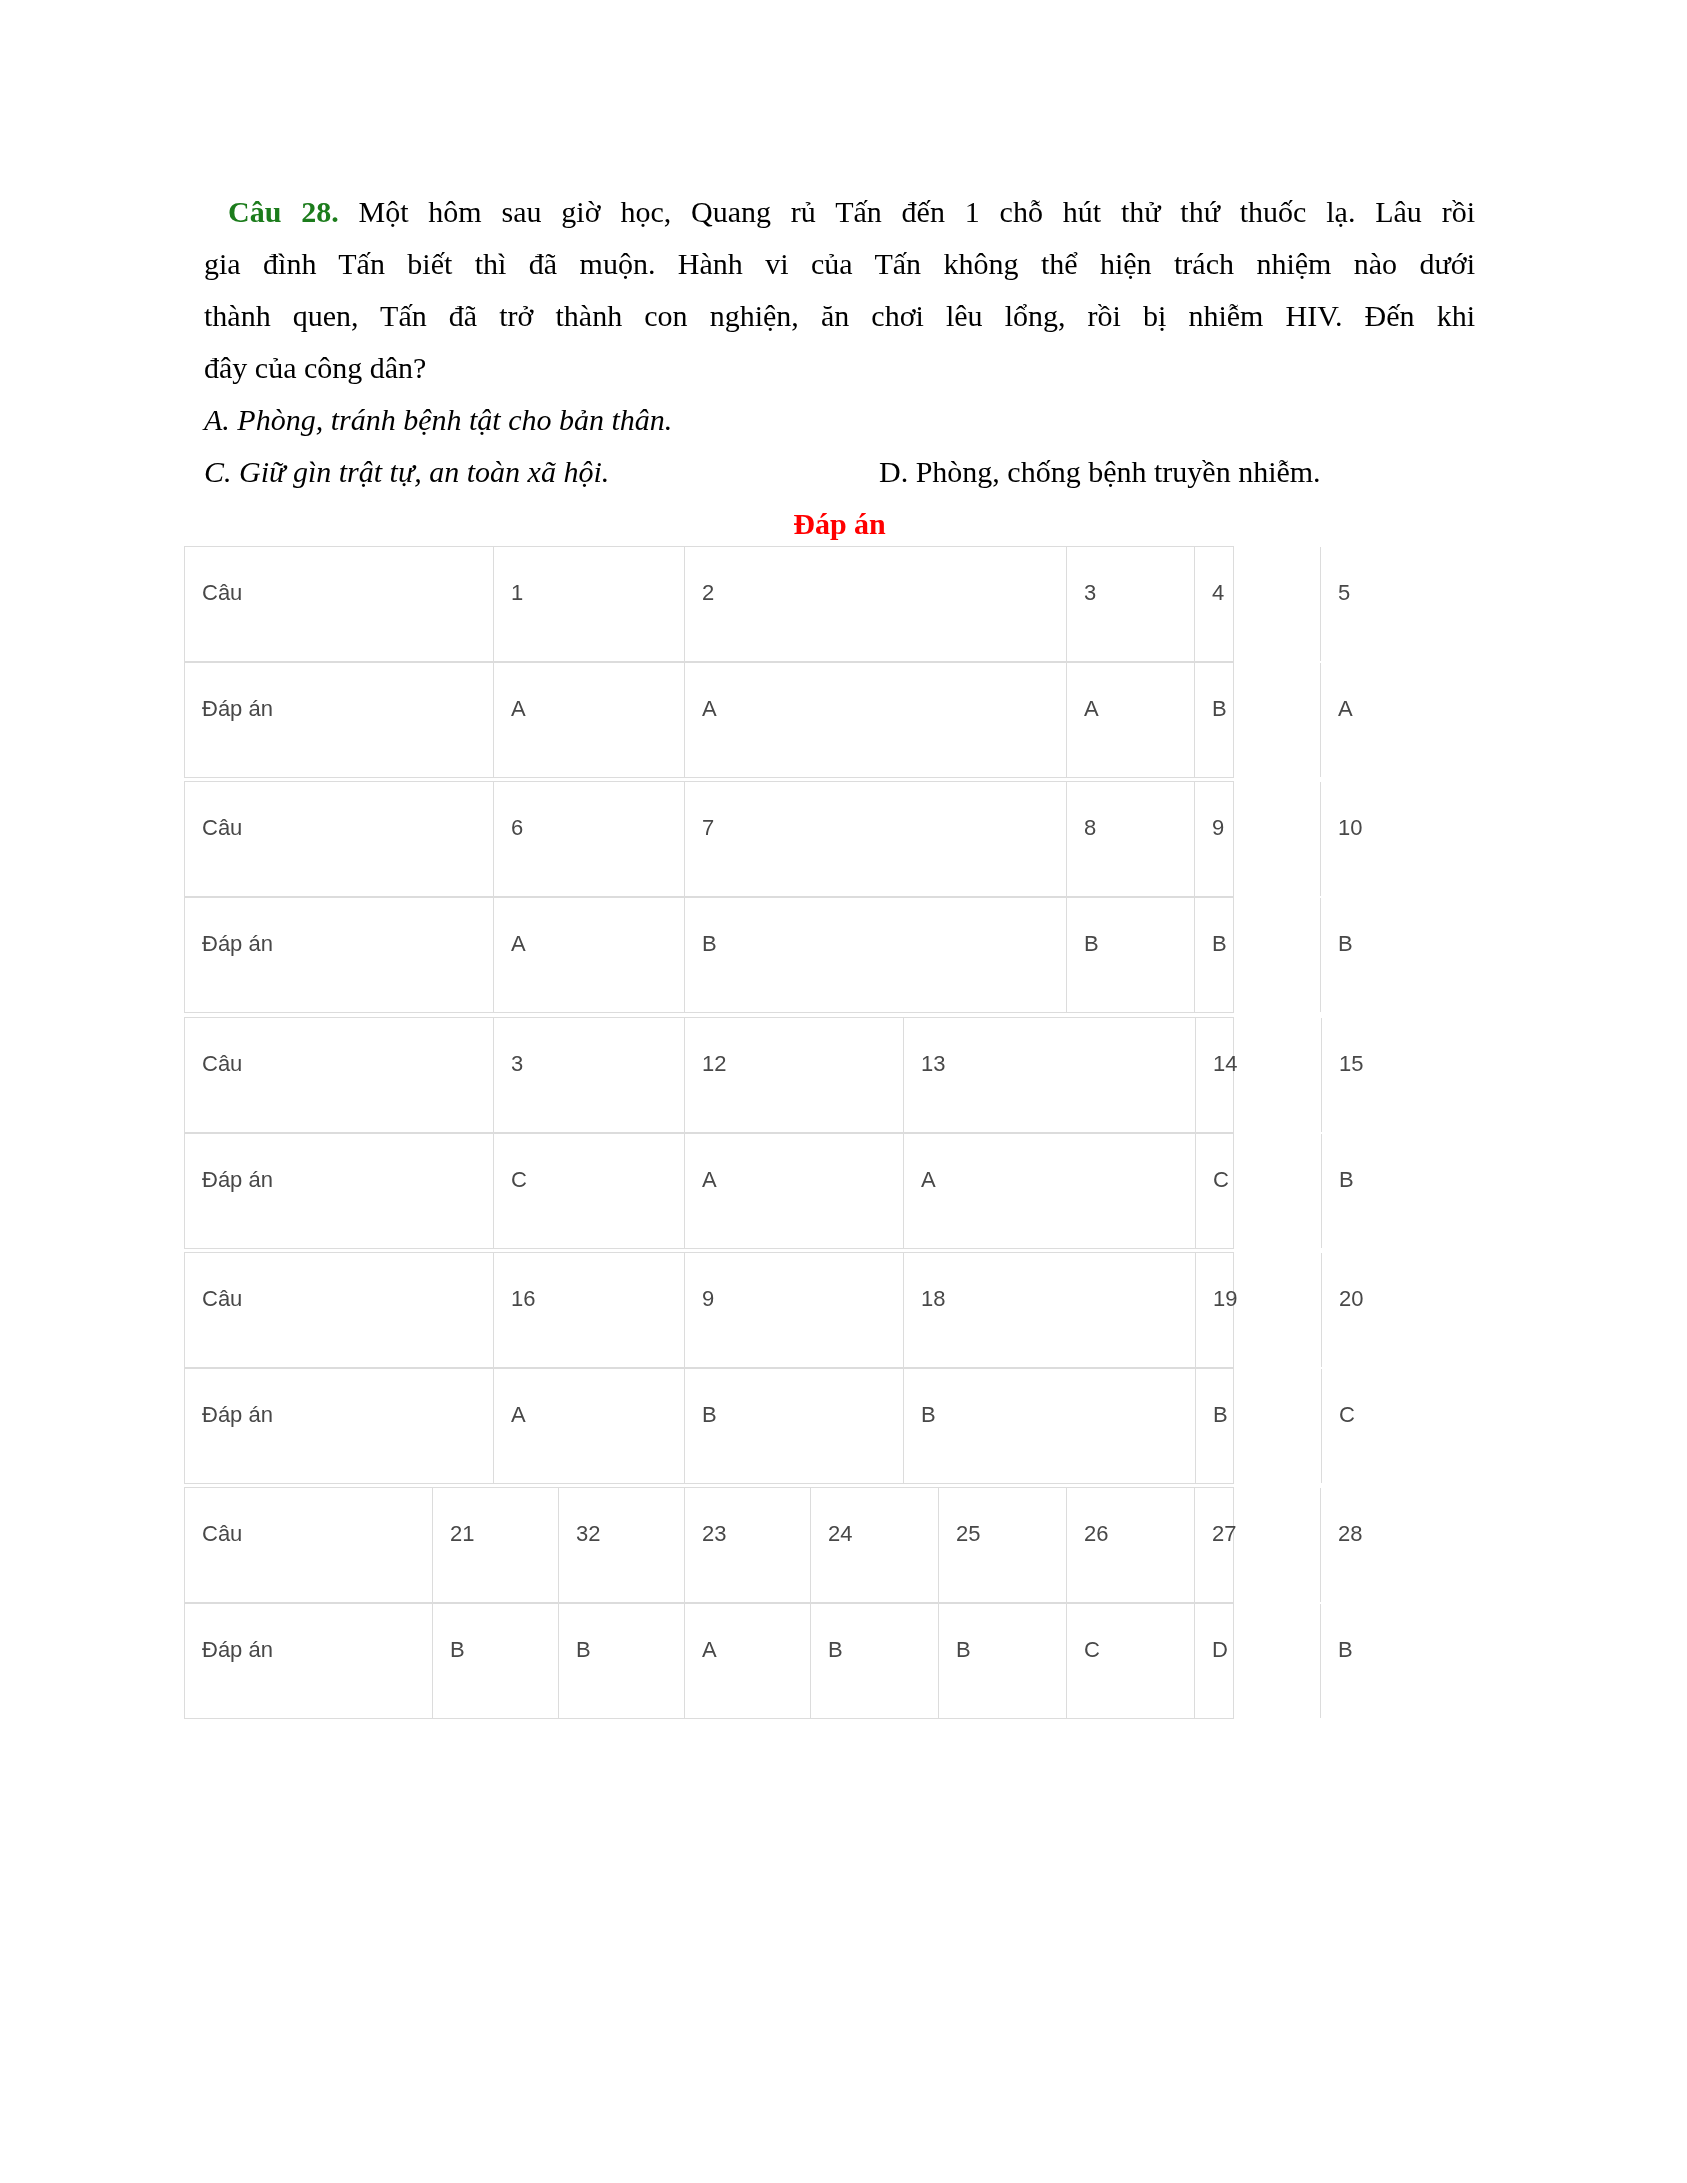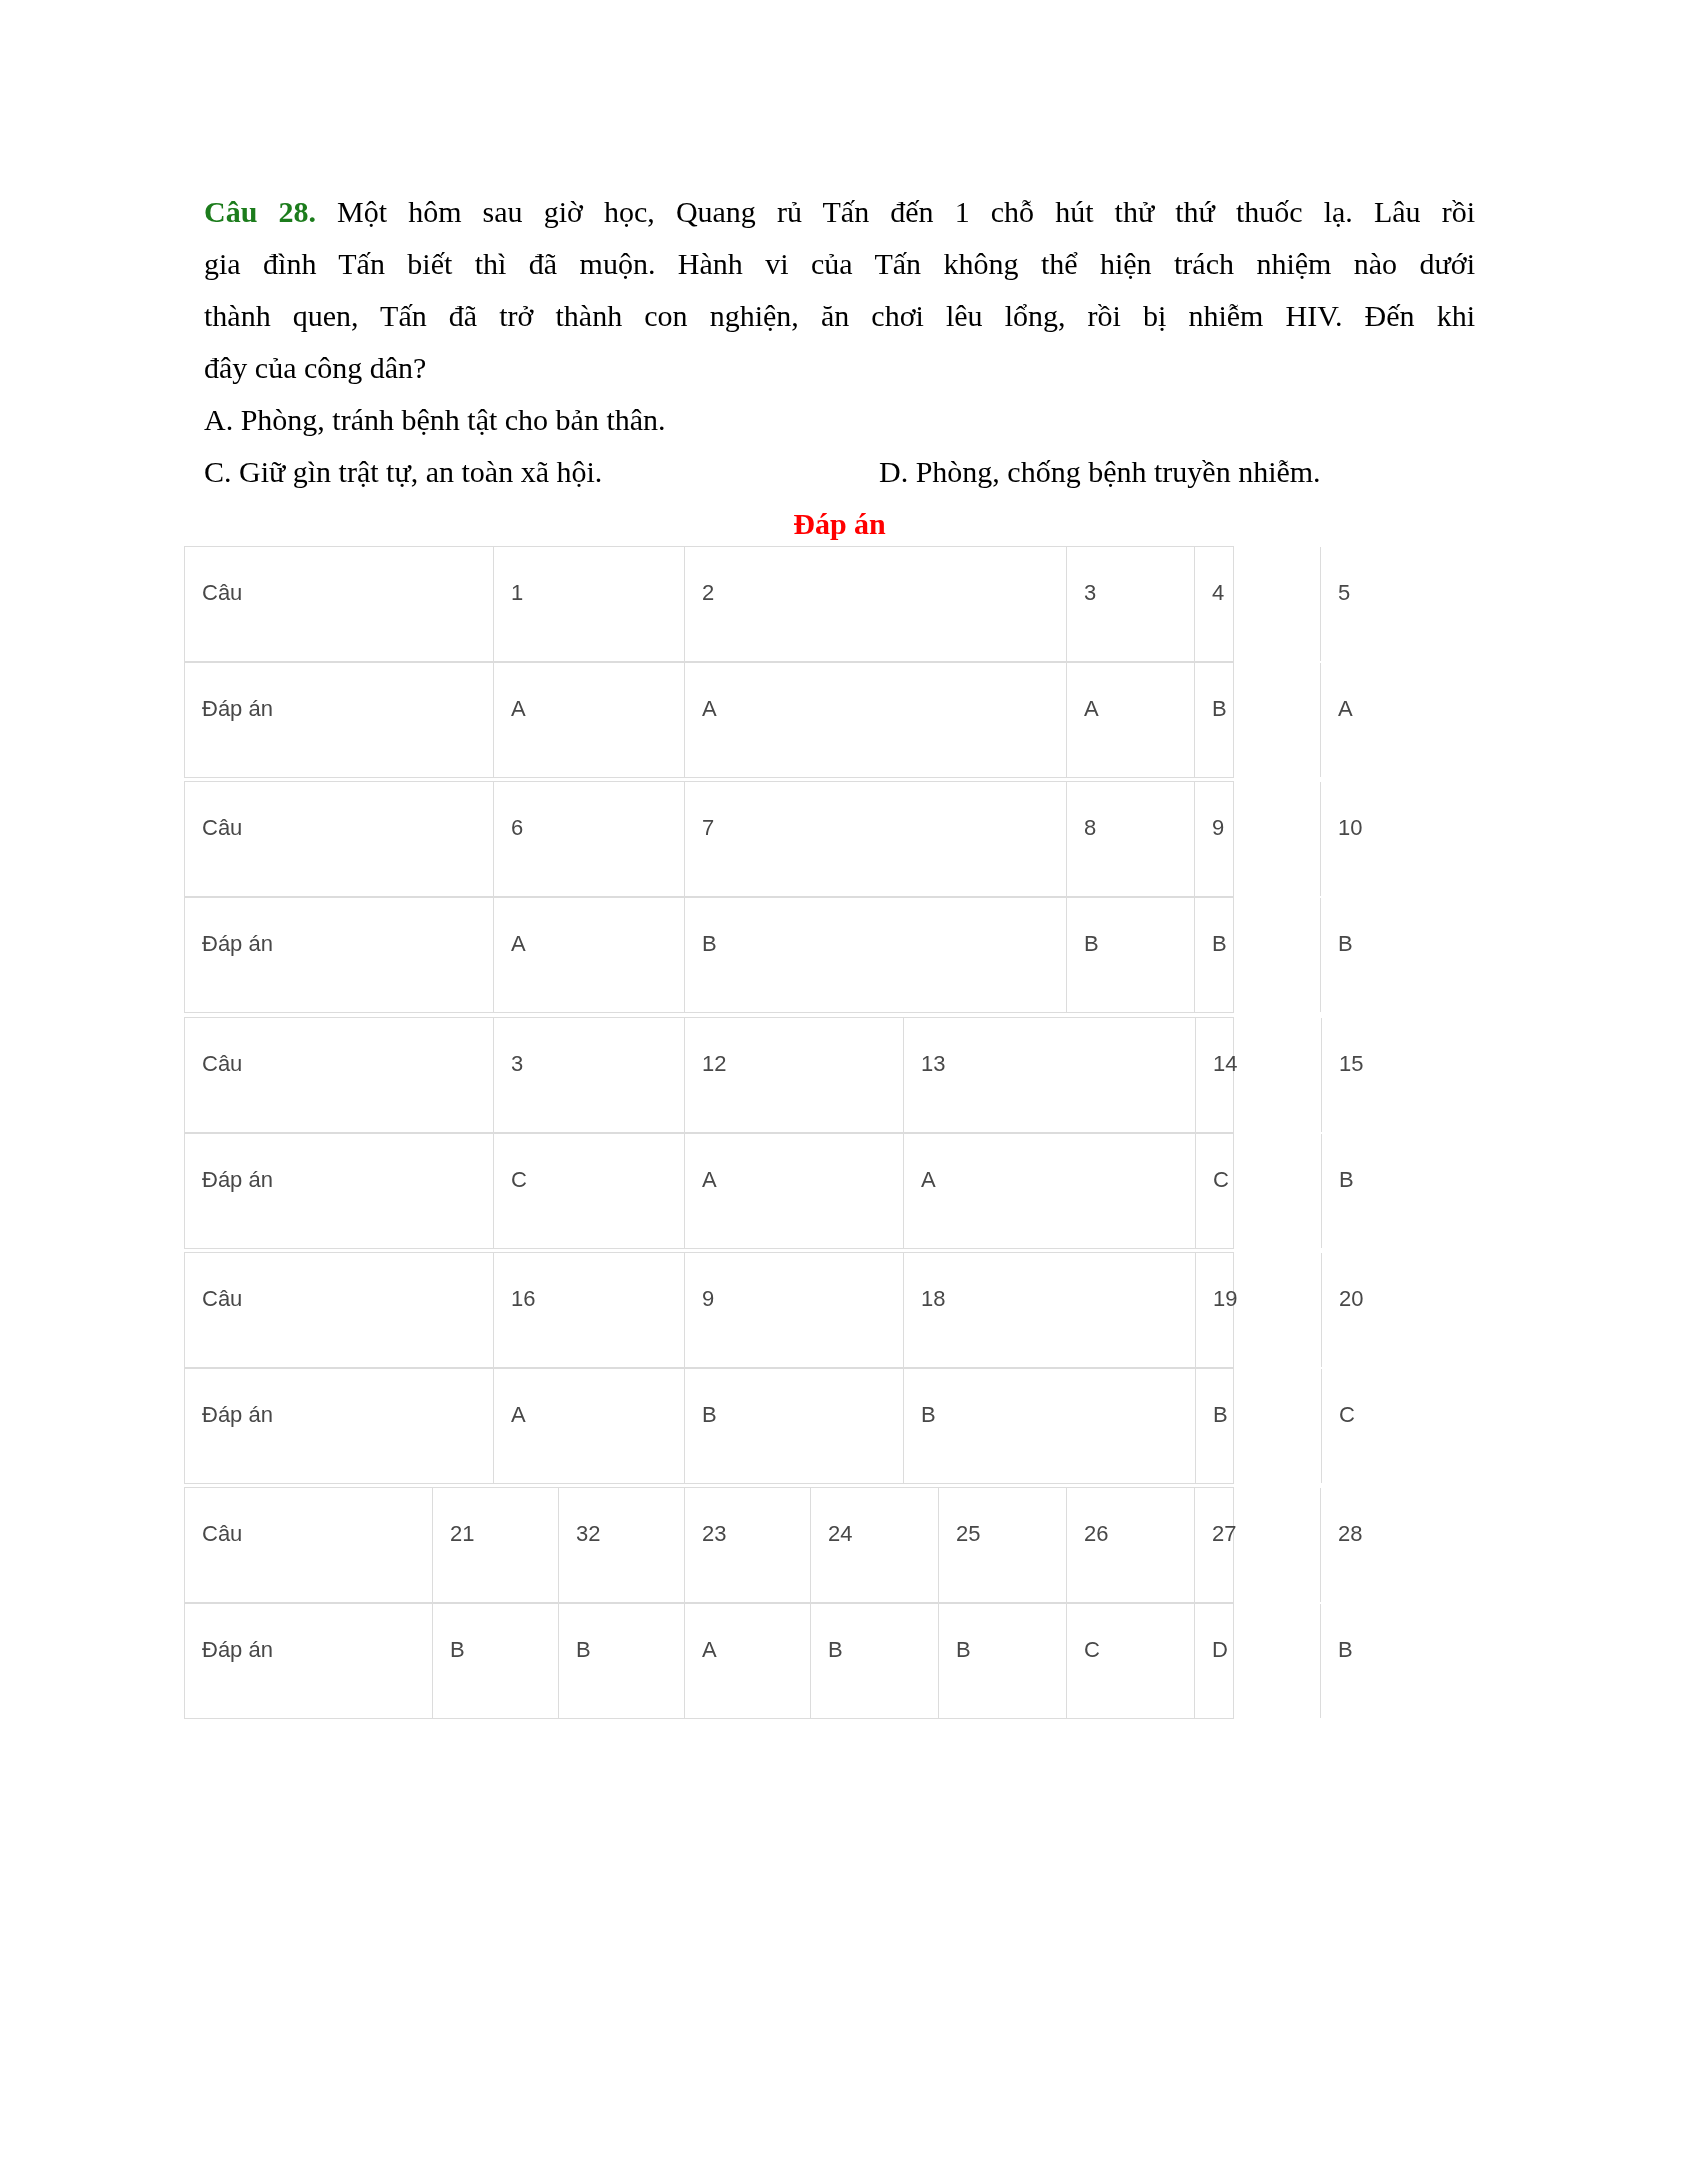--- a/index.html
+++ b/index.html
@@ -26,28 +26,30 @@
     text-align:justify;
     text-align-last:justify;
     white-space:normal;
   }
   .pline.last{
     text-align-last:left;
   }
   .qnum{
     color:var(--green);
     font-weight:bold;
+    margin-left:24px;
   }
   .opt-row{
     display:flex;
     line-height:52px;
   }
   .opt-first{
     width:675px;
     flex:0 0 675px;
+    font-style:italic;
   }
   .answer-heading{
     text-align:center;
     color:var(--red);
     font-weight:bold;
     font-size:30px;
     line-height:52px;
   }
   .answer-table{
     position:absolute;

